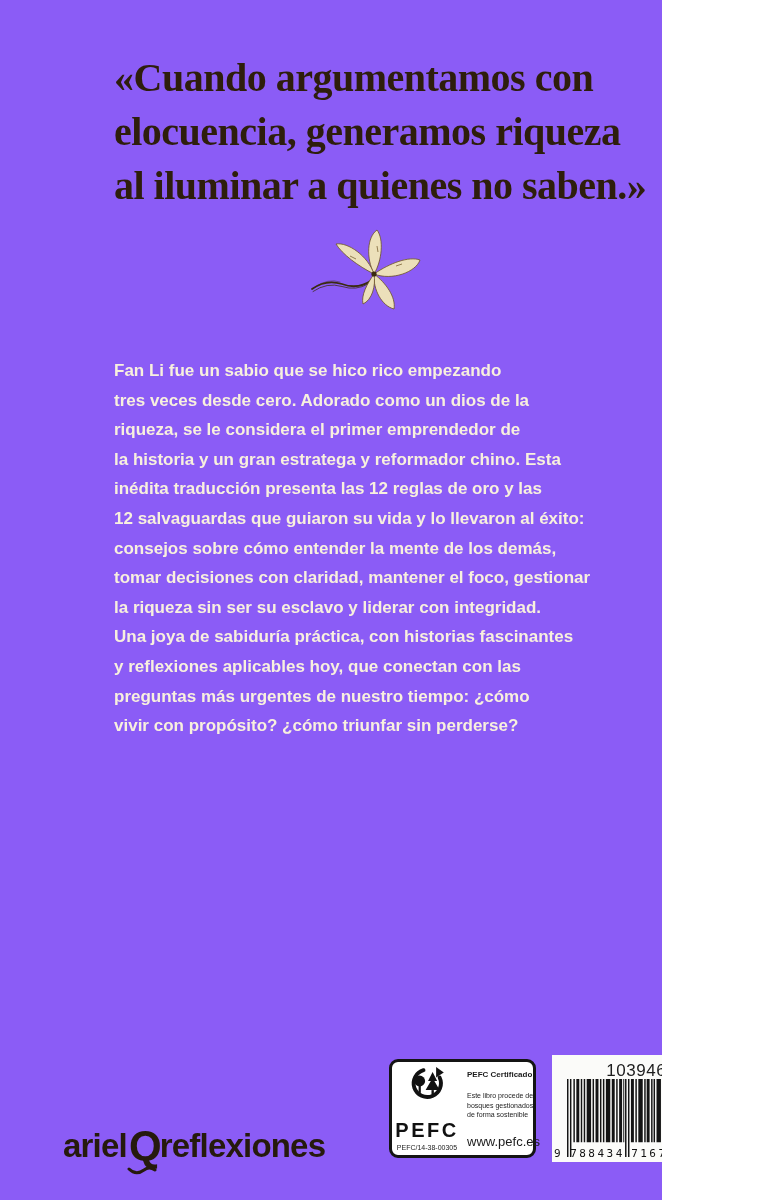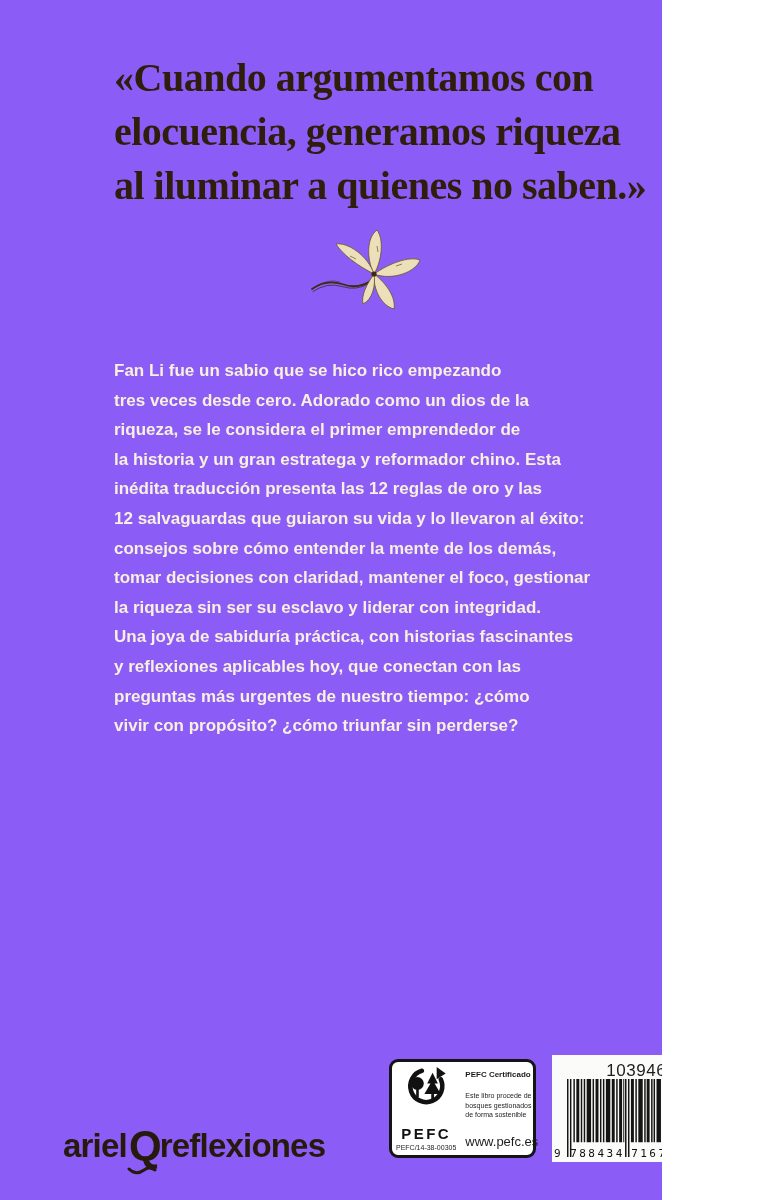--- a/index.html
+++ b/index.html
@@ -102,21 +102,21 @@
   .pefc-left {
     width: 68px;
     padding: 5px 2px 4px 4px;
     display: flex;
     flex-direction: column;
     align-items: center;
   }
   .pefc-logo { width: 46px; height: 44px; }
   .pefc-word {
     font-weight: 700;
-    font-size: 15px;
+    font-size: 20px;
     letter-spacing: 2.5px;
     margin-top: 17px;
     color: #111;
   }
   .pefc-license { font-size: 7px; margin-top: 2px; white-space: nowrap; color: #222; }
   .pefc-divider { width: 1px; background: #9a9a9a; margin: 6px 0; }
   .pefc-right {
     flex: 1;
     padding: 8px 3px 6px 7px;
     display: flex;

